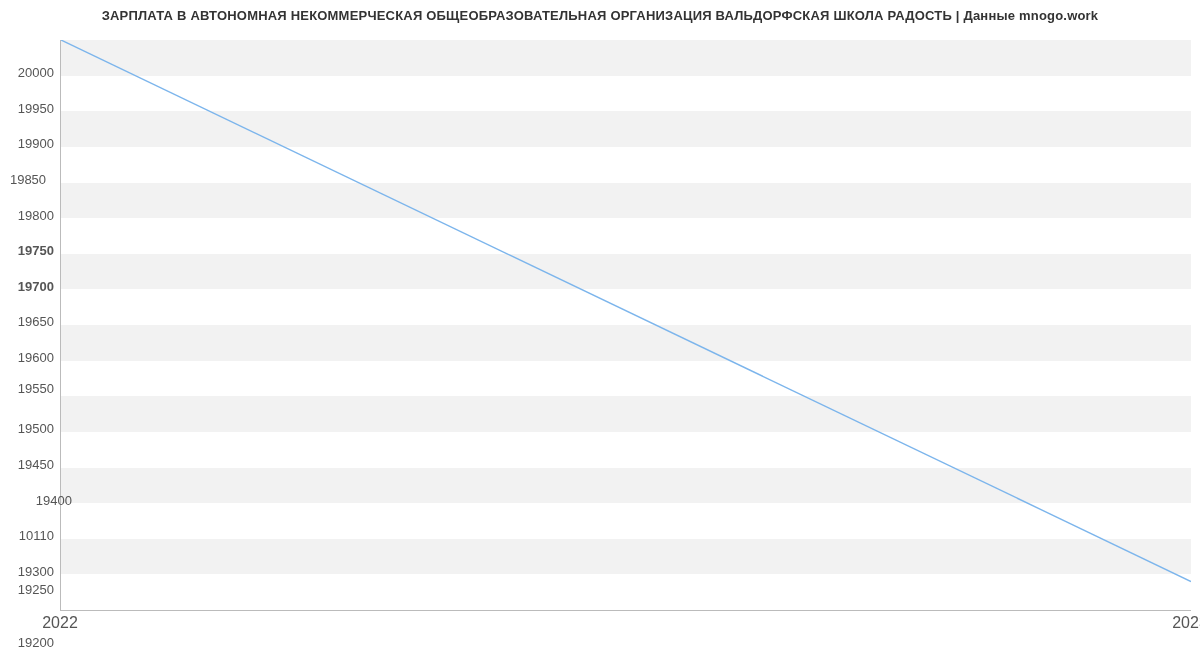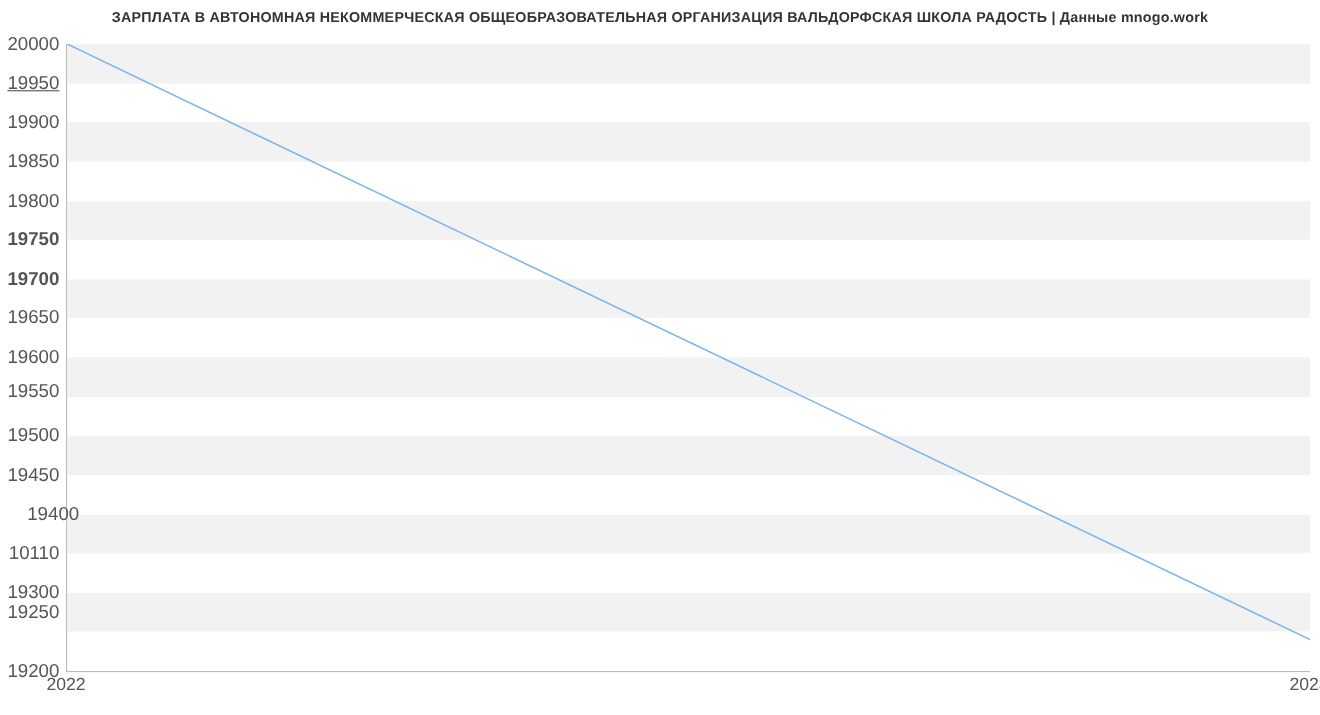--- a/index.html
+++ b/index.html
@@ -42,23 +42,24 @@
     position: absolute;
     left: 0;
     width: 100%;
     height: 35.625px; 
     background: #f2f2f2;
   }
   .ytick {
     position: absolute;
     width: 52px;
     text-align: right;
-    font-size: 17px;
+    font-size: 13px;
     color: #555;
     transform: translateY(-50%);
+    margin-top: 32px;
   }
   .xtick {
     position: absolute;
     top: 614px; 
     font-size: 16px;
     color: #555;
     transform: translateX(-50%);
   }
   svg.line-layer {
     position: absolute;
@@ -98,19 +99,19 @@
     <div class="ytick" style="left: 2px; top: 503.125px;">10110</div>
     <div class="ytick" style="left: 20px; top: 467.5px; text-align: right;">19400</div>
     <div class="ytick" style="left: 2px; top: 431.875px;">19450</div>
     <div class="ytick" style="left: 2px; top: 396.25px;">19500</div>
     <div class="ytick" style="left: 2px; top: 356px;">19550</div>
     <div class="ytick" style="left: 2px; top: 325px;">19600</div>
     <div class="ytick" style="left: 2px; top: 289.375px;">19650</div>
     <div class="ytick" style="left: 2px; top: 253.75px; font-weight: bold;">19700</div>
     <div class="ytick" style="left: 2px; top: 218.125px; font-weight: bold;">19750</div>
     <div class="ytick" style="left: 2px; top: 182.5px;">19800</div>
-    <div class="ytick" style="left: 2px; top: 146.875px;">19850</div>
+    <div class="ytick" style="left: 2px; top: 146.875px; text-align: center;">19850</div>
     <div class="ytick" style="left: 2px; top: 111.25px;">19900</div>
-    <div class="ytick" style="left: 2px; top: 75.625px; text-decoration: underline;">19950</div>
+    <div class="ytick" style="left: 2px; top: 75.625px;">19950</div>
     <div class="ytick" style="left: 2px; top: 40px;">20000</div>
     <div class="xtick" style="left: 60px;">2022</div>
     <div class="xtick" style="left: 1190px;">2023</div>
   </div>
 
 </body></html>

